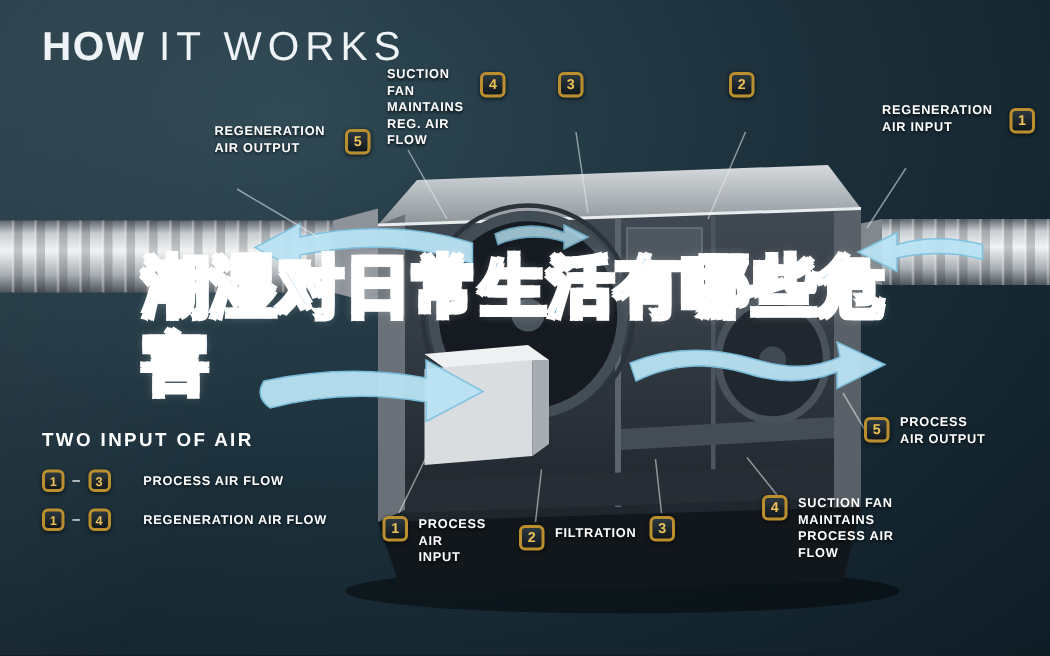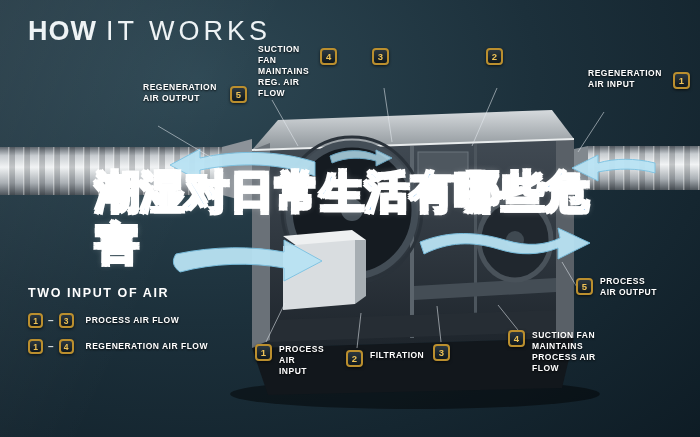--- a/index.html
+++ b/index.html
@@ -34,21 +34,21 @@
   #c5{left:576px;top:276px}             #c5 .clabel{width:62px}
   #c6{left:508px;top:330px;align-items:flex-start} #c6 .clabel{width:92px}
   #c7{left:425px;top:344px;width:116px} #c7 .badge{margin-left:8px;margin-bottom:4px}
   #c8{left:342px;top:350px;width:80px}  #c8 .badge{margin-left:4px;margin-bottom:4px}
   #c9{left:243px;top:344px;width:72px}  #c9 .badge{margin-left:12px;margin-bottom:4px}
   .legend{position:absolute;left:28px;top:286px;z-index:3}
   .legend-heading{color:#fff;font-size:12.5px;font-weight:700;letter-spacing:1.6px;margin-bottom:13px}
   .legend-row{display:flex;align-items:center;gap:5px;margin-bottom:11px}
   .legend-row .badge{min-width:15px;height:15px;font-size:8.5px;border-width:2px}
   .legend-row .dash{color:#d7dde1;font-size:10px;font-weight:700}
-  .legend-row .clabel{margin-left:7px}
+  .legend-row .clabel{margin-left:17px}
   .watermark{position:absolute;left:95px;top:166px;width:522px;z-index:6;pointer-events:none;
     font-size:44px;font-weight:700;line-height:1.18;letter-spacing:1px;color:#1a80d9;
     -webkit-text-stroke:2px #ffffff;
     text-shadow:-2px -2px 0 #fff,2px -2px 0 #fff,-2px 2px 0 #fff,2px 2px 0 #fff,0 0 7px rgba(255,255,255,.45)}
 </style>
 </head>
 <body>
 
 <div id="stage">
 

